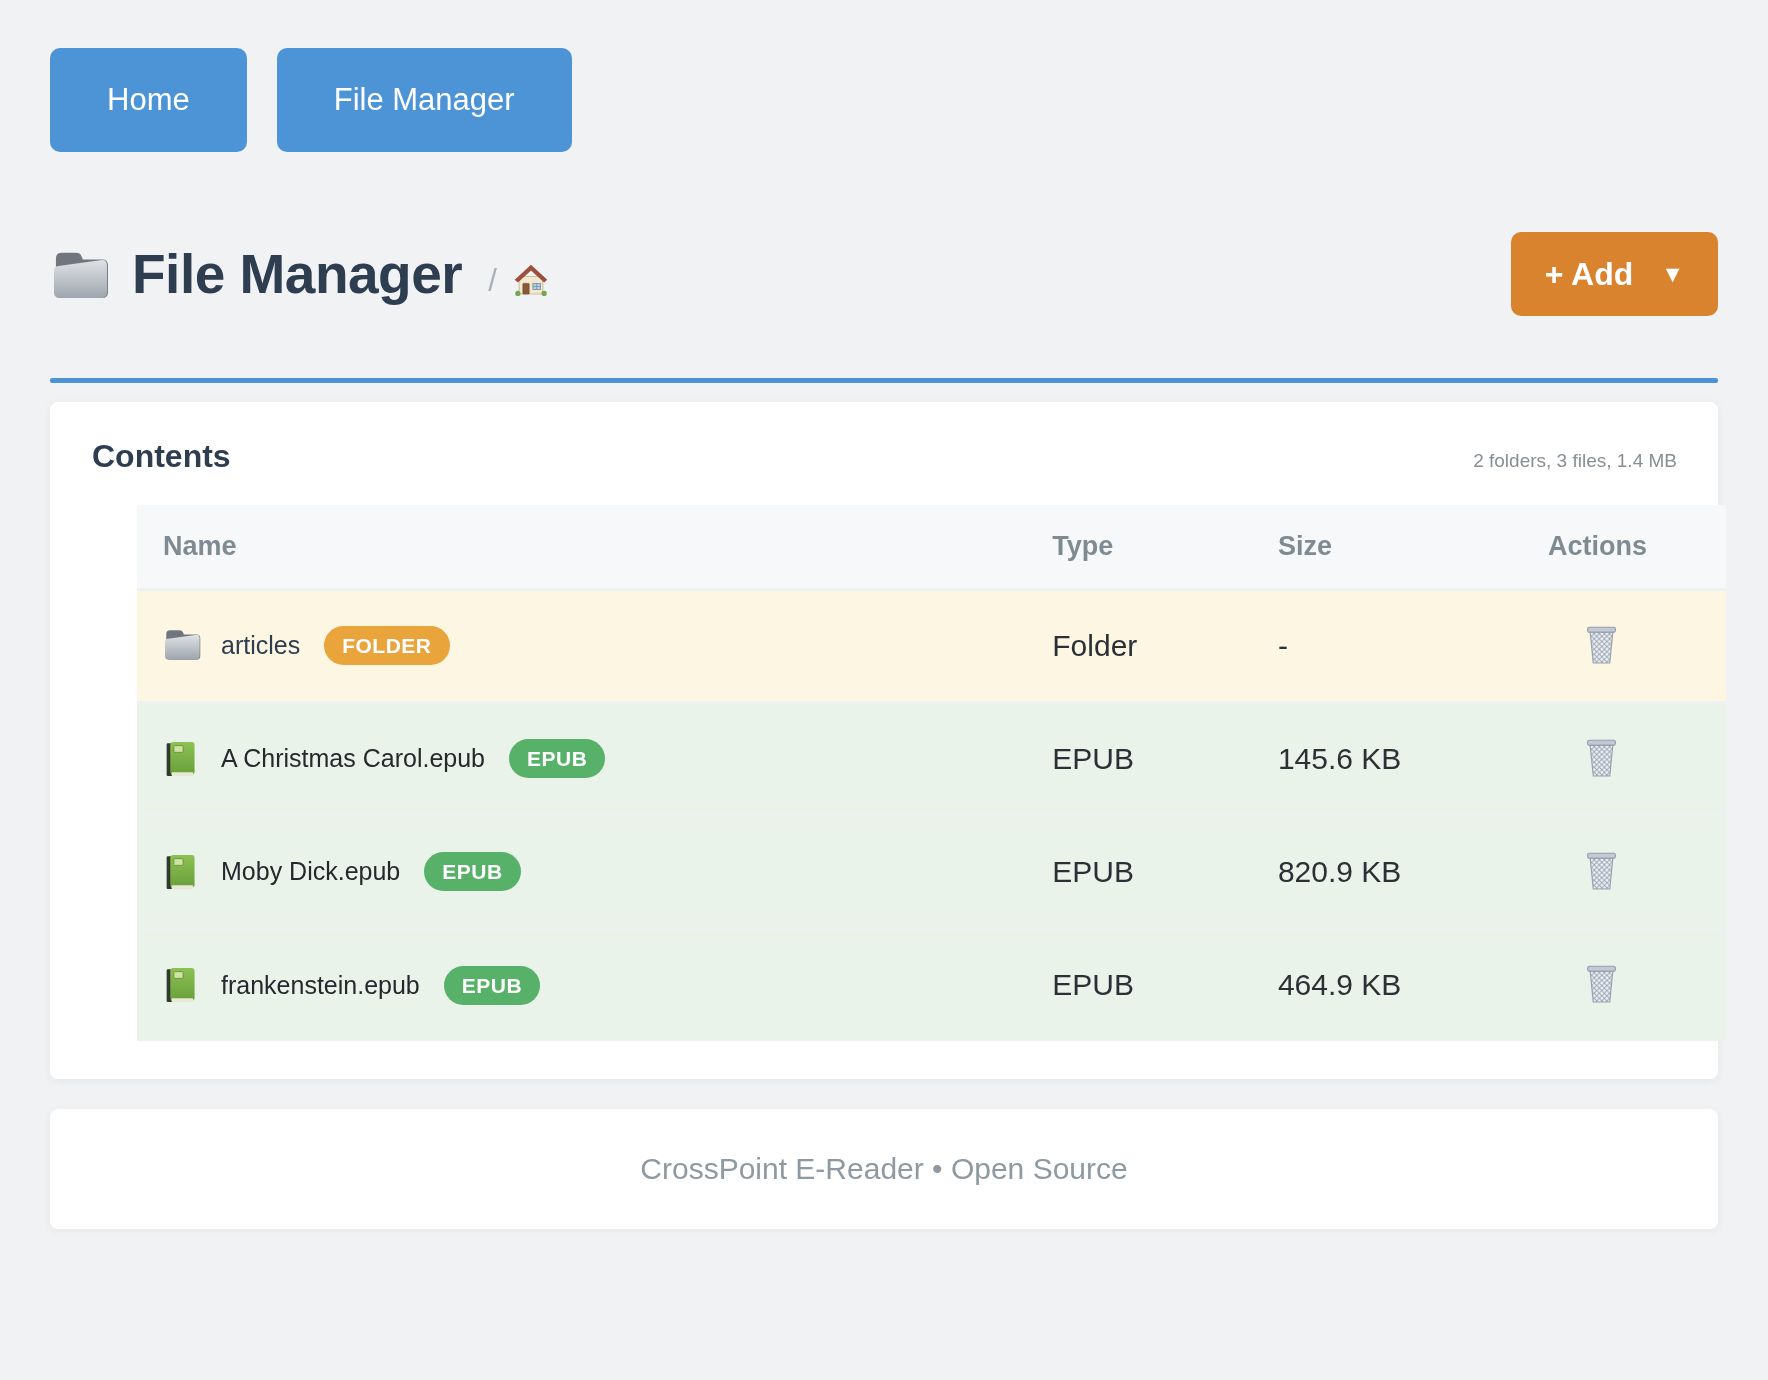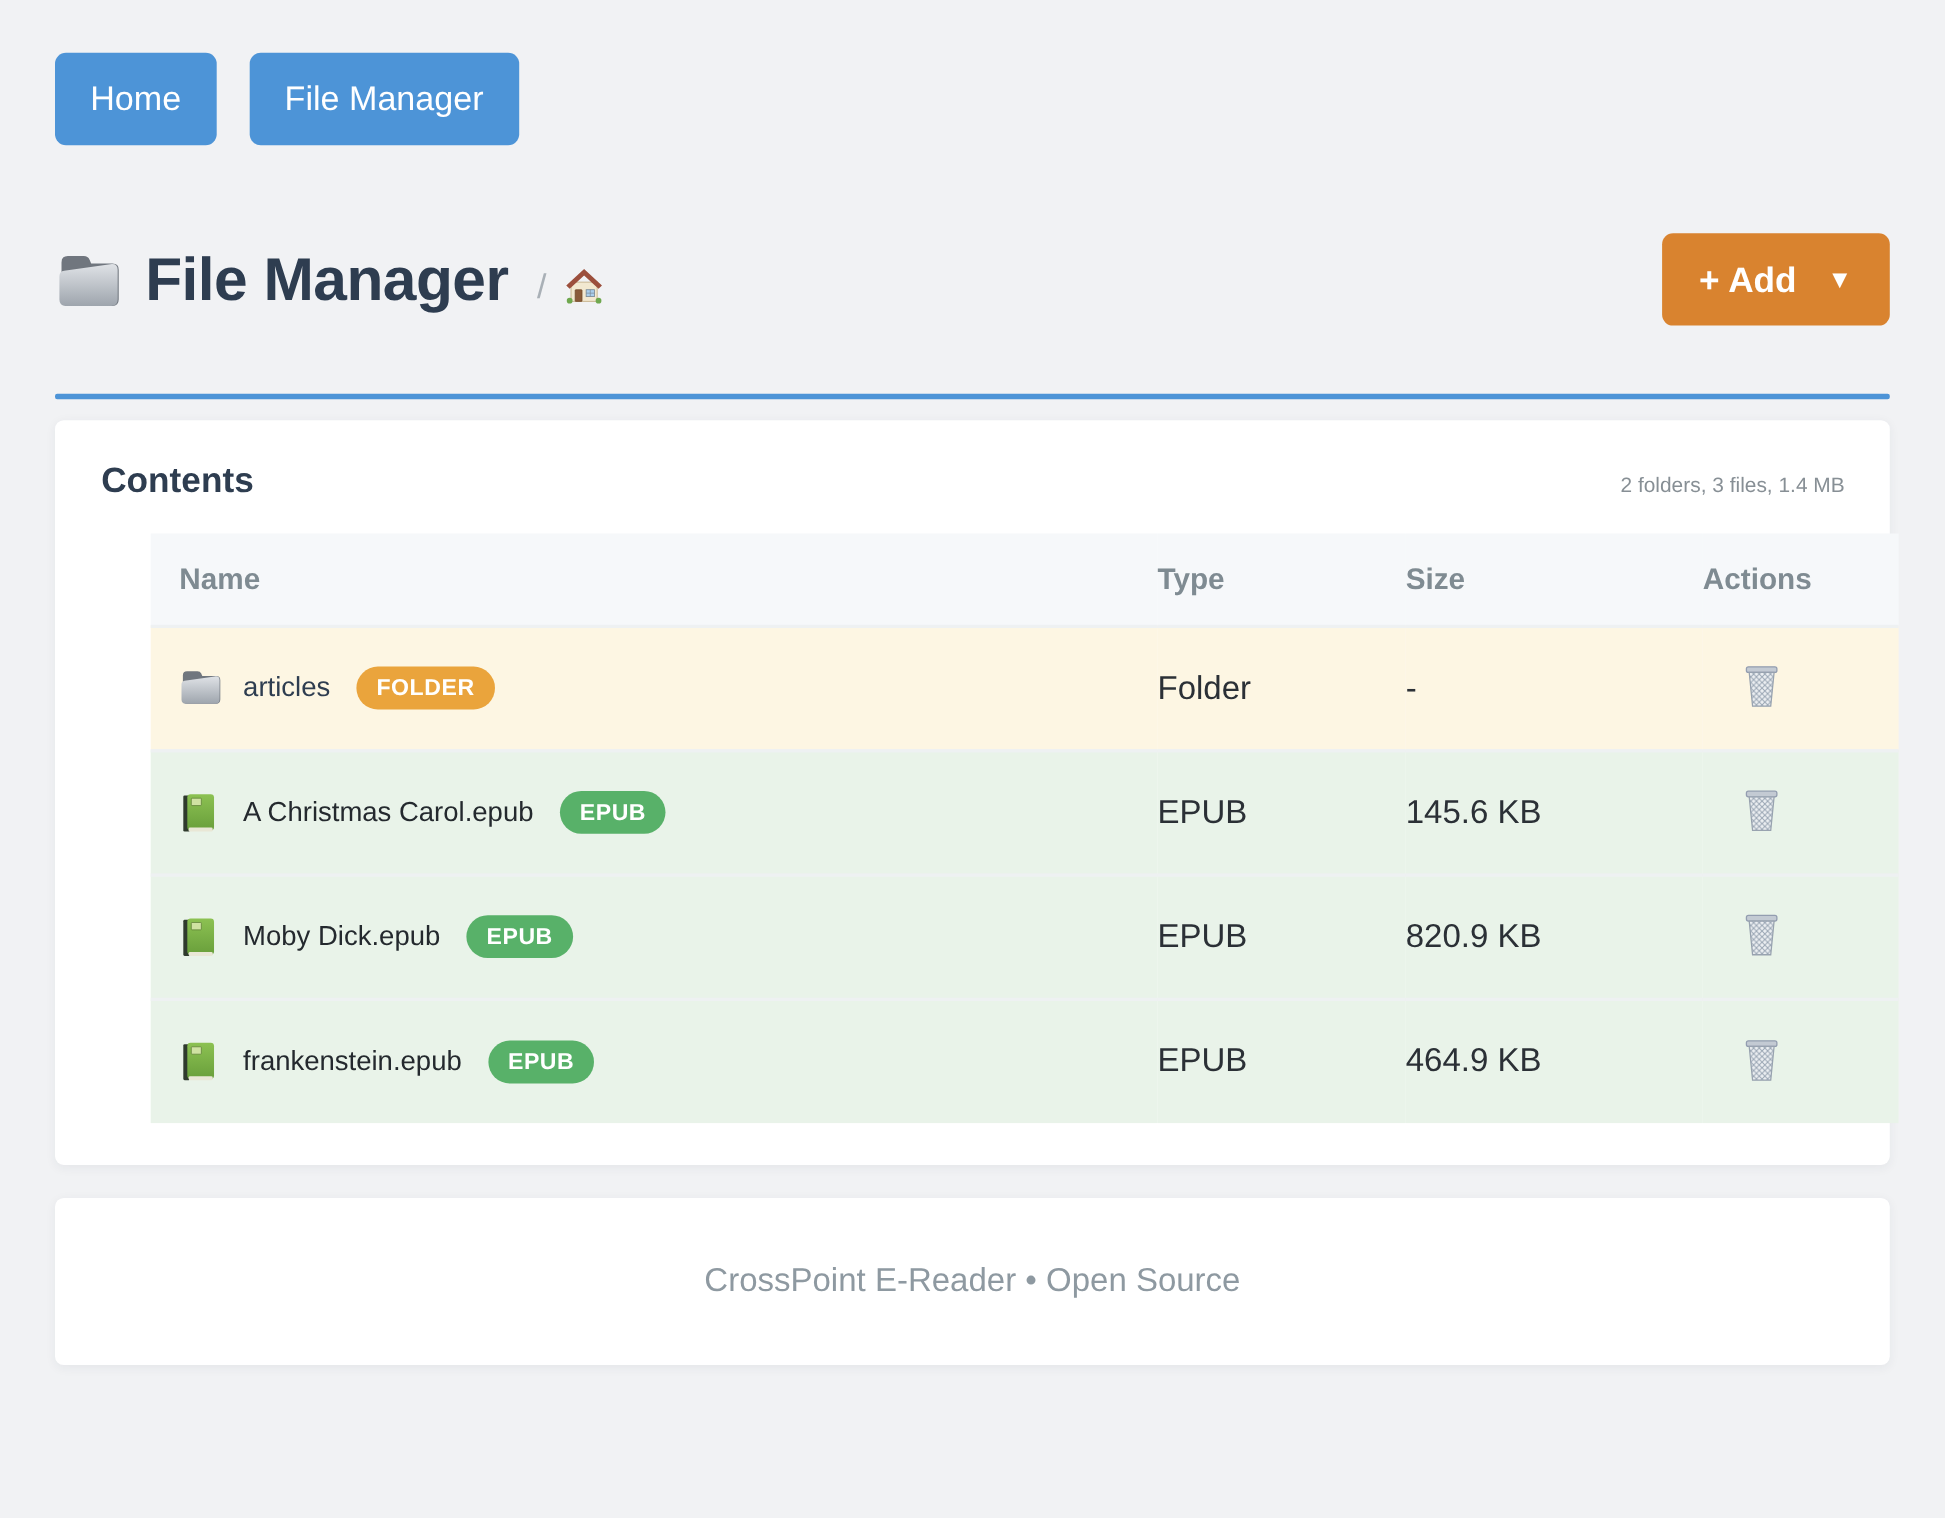--- a/index.html
+++ b/index.html
@@ -20,21 +20,21 @@
     overflow:hidden;
   }
   .page{padding:48px 50px 0 50px;width:1768px;}
 
   
   .topnav{display:flex;gap:30px;margin-bottom:80px;}
   .nav-btn{
     background:var(--accent-blue);
     color:#fff;border:none;border-radius:10px;
     font-family:inherit;font-size:31px;font-weight:400;
-    height:84px;padding:0 32px;cursor:pointer;
+    height:104px;padding:0 57px;cursor:pointer;
   }
 
   
   .page-header{display:flex;align-items:center;justify-content:space-between;}
   .title-group{display:flex;align-items:center;}
   .title-icon{width:60px;height:52px;display:inline-block;margin-right:22px;flex:none;}
   .title-icon svg,.row-icon svg,.crumb-home svg,.trash svg,.caret-glyph{display:block;}
   h1{font-size:55px;font-weight:700;margin:0;letter-spacing:-0.5px;color:#2e3d50;}
   .crumb-sep{font-size:31px;color:#a9b0b6;margin:14px 14px 0 26px;}
   .crumb-home{width:40px;height:40px;display:inline-block;margin-top:12px;cursor:pointer;}
@@ -83,21 +83,21 @@
     color:#fff;font-size:21px;font-weight:700;letter-spacing:.5px;
     padding:9px 18px;line-height:1;flex:none;
   }
   .badge-folder{background:var(--badge-folder);}
   .badge-epub{background:var(--badge-epub);}
   .cell-type,.cell-size{font-size:30px;color:#2b3036;}
   .trash{width:35px;height:42px;display:inline-block;margin-left:36px;cursor:pointer;}
 
   
   .footer-card{
-    margin-top:30px;height:152px;
+    margin-top:30px;height:120px;
     display:flex;align-items:center;justify-content:center;
   }
   .footer-card span{font-size:30px;color:#8e99a1;}
 </style>
 </head>
 <body>
 
 <svg width="0" height="0" style="position:absolute" aria-hidden="true">
   <defs>
     <linearGradient id="grad-folder" x1="0" y1="0" x2="0" y2="1">

